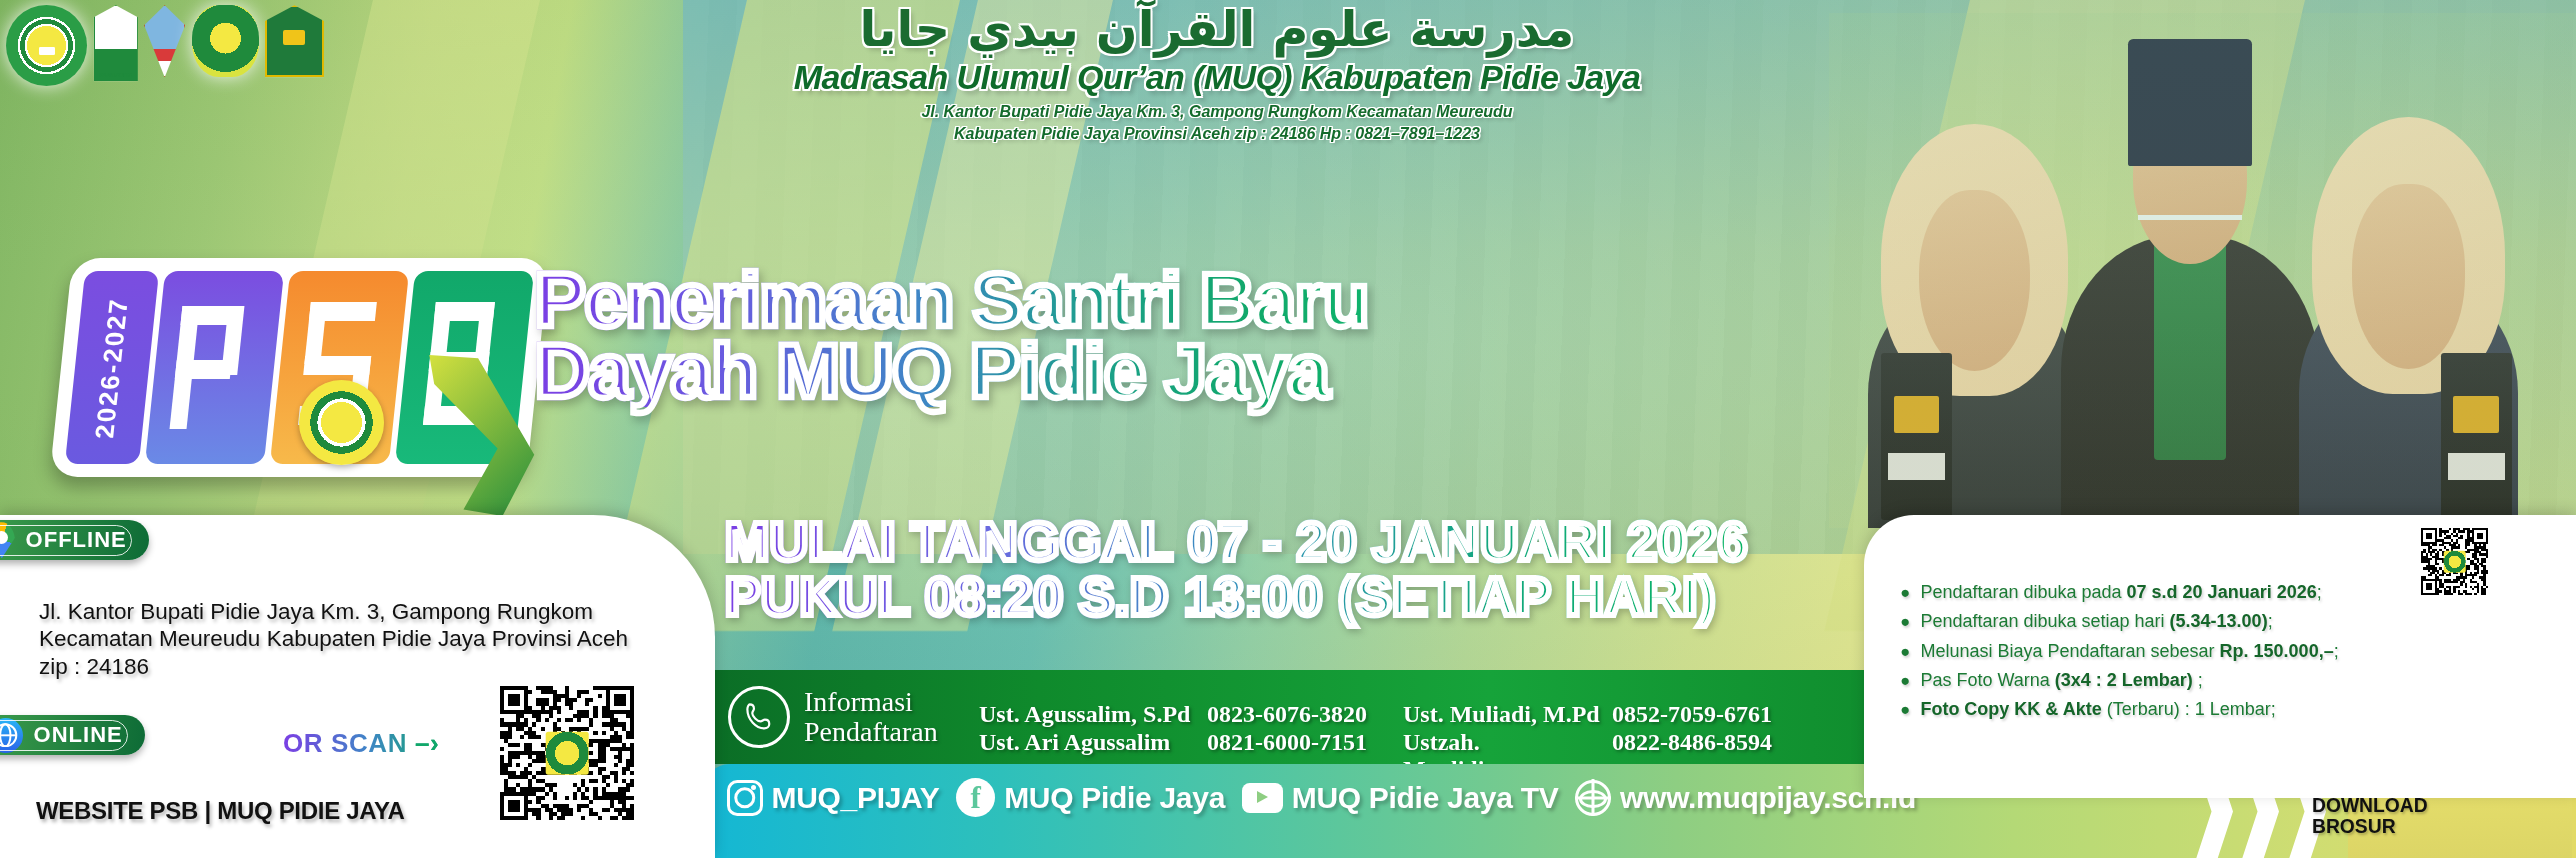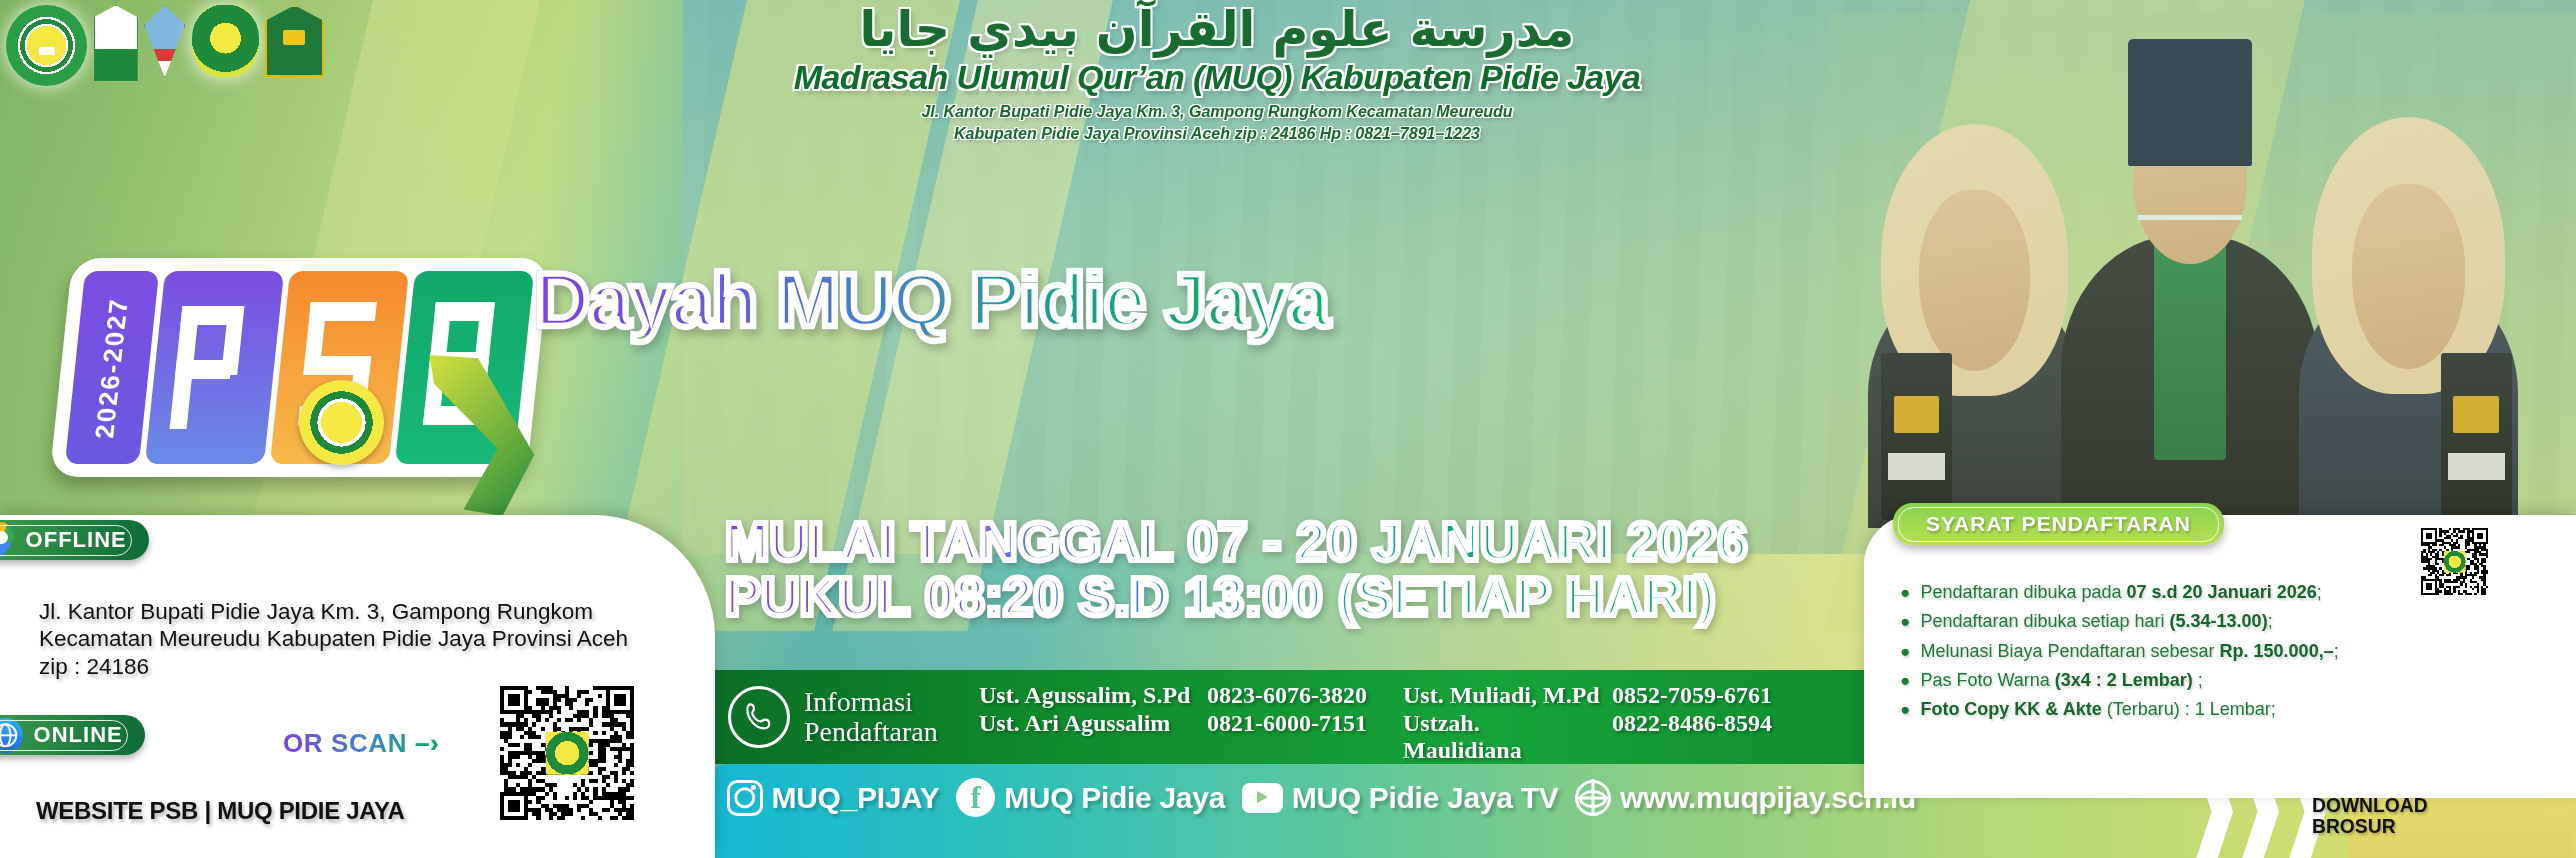--- a/index.html
+++ b/index.html
@@ -174,21 +174,21 @@
   .sy-li .bt{color:#1b7a34;font-size:16.7px;line-height:1;}
   .sy-li b{font-weight:bold;color:#15662a;}
 
   
   .contact{position:absolute;left:702px;top:670px;width:1874px;height:94px;z-index:11;
      background:linear-gradient(90deg,#0b6d26 0%,#0f8a2c 18%,#16a33a 42%,#0f8a2c 66%,#0a6a24 100%);}
   .ph{position:absolute;left:26px;top:15.5px;width:62px;height:62px;border-radius:50%;border:3.2px solid #fff;}
   .ph svg{position:absolute;inset:11.6px;}
   .ciTitle{position:absolute;left:102px;top:16.7px;color:#fff;font-family:"Liberation Serif", serif;font-size:28px;line-height:1.08;
      text-shadow:1.9px 1.9px 3.2px rgba(0,0,0,.35);}
-  .ctab{position:absolute;left:277px;top:12px;right:13px;display:grid;grid-template-columns:219px 187px 200px 193px;
+  .ctab{position:absolute;left:277px;top:31px;right:13px;display:grid;grid-template-columns:219px 187px 200px 193px;
      column-gap:9px;row-gap:1.3px;color:#fff;font-family:"Liberation Serif", serif;font-size:24px;font-weight:bold;
      text-shadow:1.9px 1.9px 3.2px rgba(0,0,0,.35);}
 
   
   .social{position:absolute;left:702px;top:764px;width:1874px;height:95px;z-index:11;
      border-top-left-radius:28px;
      background:linear-gradient(90deg,#14b7d4 0%,#2ec0bb 16%,#5cc79c 34%,#8ece82 52%,#b4d976 70%,#cfdd72 86%,#e2da66 100%);}
   .social-row{position:absolute;left:24.5px;top:14px;display:flex;align-items:center;gap:16.7px;}
   .sItem{display:flex;align-items:center;gap:9px;}
   .sLabel{color:#fff;font-size:30px;font-weight:bold;letter-spacing:-0.3px;text-shadow:2.6px 3.2px 3.9px rgba(0,0,0,.25);}
@@ -304,20 +304,21 @@
           <i style="left:20%;top:70%;width:50%;height:10%"></i>
         <i style="left:58%;top:16%;width:12%;height:30%"></i>
           <i style="left:58%;top:46%;width:12%;height:30%"></i>
       </div>
     </div>
     <div class="psb-rib"></div>
     <div class="psb-seal"></div>
   </div>
 
   <div class="title">
+    <div class="tline">Penerimaan Santri Baru</div>
     <div class="tline">Dayah MUQ Pidie Jaya</div>
   </div>
 
   <div class="dates">
     <div class="dline">MULAI TANGGAL 07 - 20 JANUARI 2026</div>
     <div class="dline">PUKUL 08:20 S.D 13:00 (SETIAP HARI)</div>
   </div>
 
   <div class="leftcard">
 
@@ -1443,23 +1444,20 @@
         </div>
       <div class="qrlogo"></div>
     </div>
 
     <div class="webBlk">
       <div class="webTitle">WEBSITE PSB | MUQ PIDIE JAYA</div>
     </div>
   </div>
 
   <div class="syarat">
-    <div class="sy-pill">
-      <span>SYARAT PENDAFTARAN</span>
-    </div>
     <div class="sy-list" id="syList">
         <div class="sy-li">
           <span class="bt">●</span>
           <span>Pendaftaran dibuka pada <b>07 s.d 20 Januari 2026</b>;</span>
         </div>
         <div class="sy-li">
           <span class="bt">●</span>
           <span>Pendaftaran dibuka setiap hari <b>(5.34-13.00)</b>;</span>
         </div>
         <div class="sy-li">

